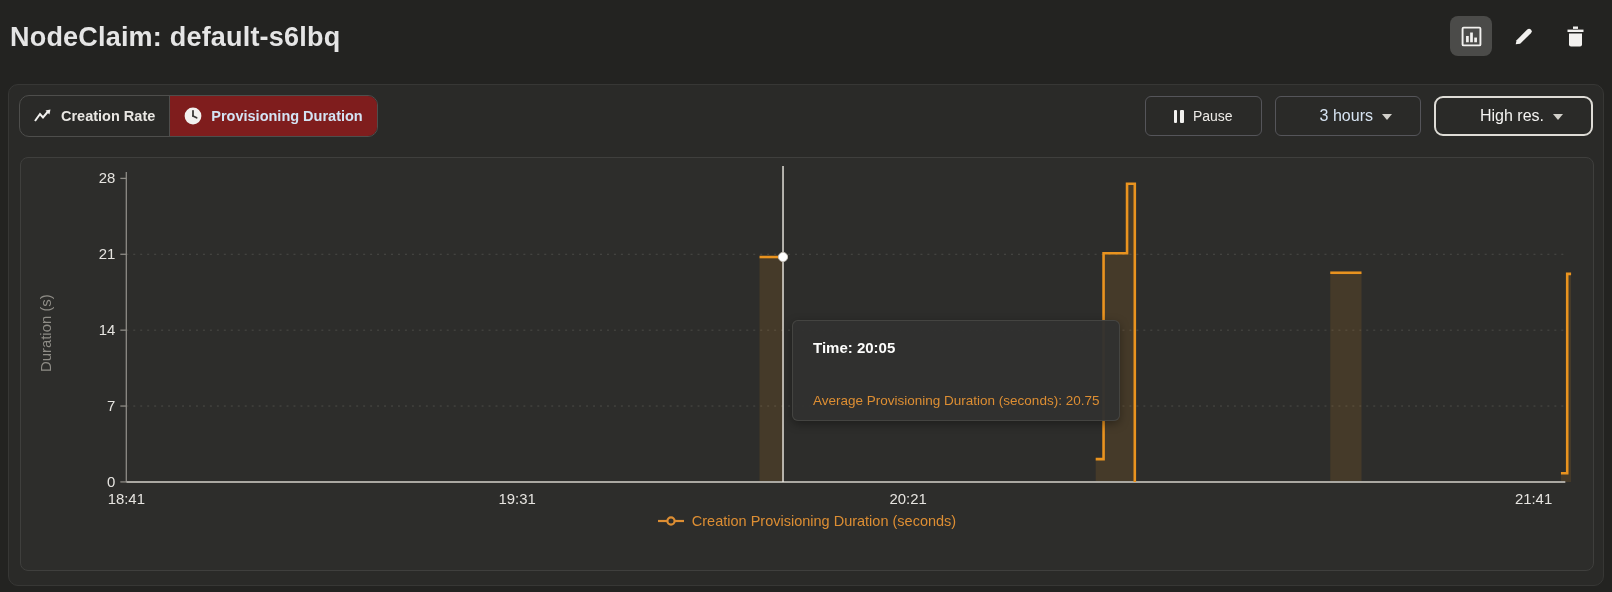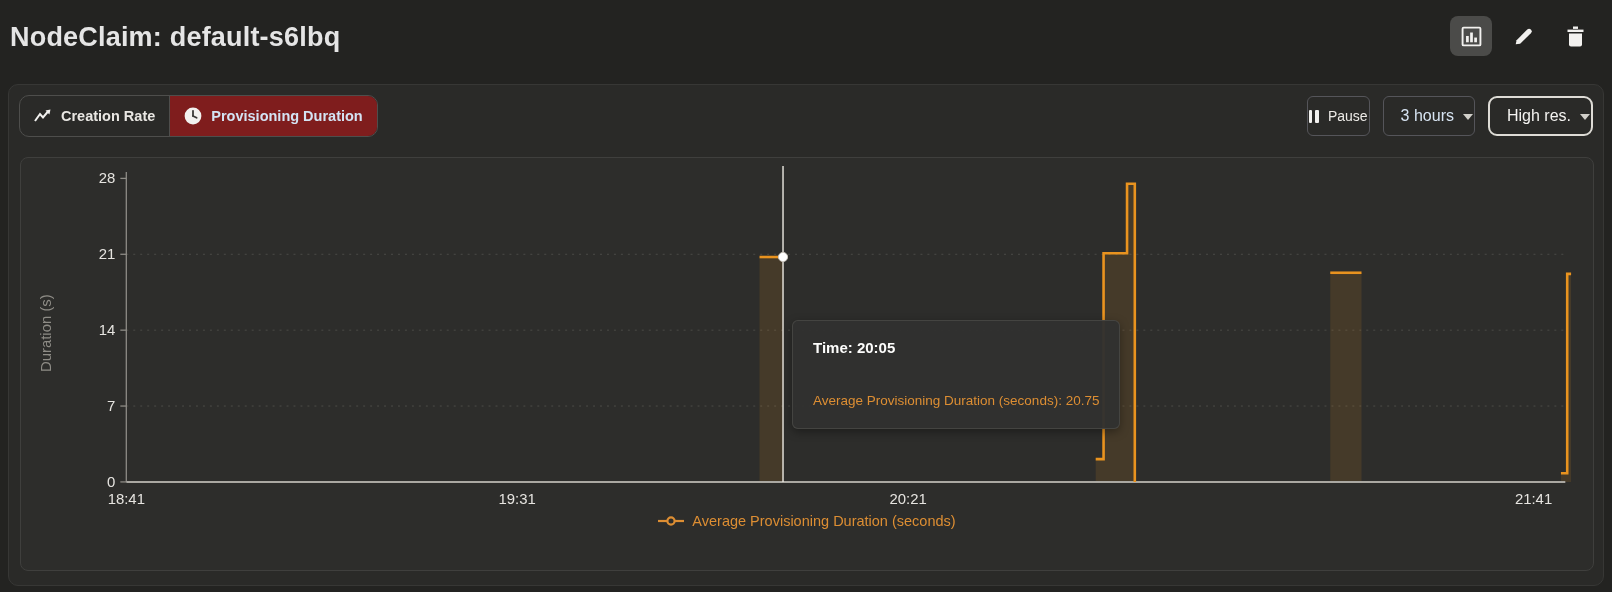--- a/index.html
+++ b/index.html
@@ -39,21 +39,21 @@
     display:inline-flex; border:1px solid #4e4e4c; border-radius:10px;
     overflow:hidden; background:#2a2a28;
   }
   .tab {
     display:flex; align-items:center; gap:9px; height:40px; padding:0 14px;
     font-size:14.5px; font-weight:600; color:#e9e7e3; cursor:pointer; white-space:nowrap;
   }
   .tab.selected { background:#7f1d1d; color:#d4e3f3; border-left:1px solid #4e4e4c; }
   .controls { display:flex; align-items:center; gap:13px; }
   .btn {
-    display:flex; align-items:center; gap:9px; height:40px; padding:0 1px;
+    display:flex; align-items:center; gap:9px; height:40px; padding:0 28px;
     background:transparent; border:1px solid #55555a; border-radius:6px;
     color:#eceae6; cursor:pointer; white-space:nowrap;
     font-family:"Liberation Sans", sans-serif;
   }
   .btn .lbl-sm { font-size:14px; }
   .btn .lbl-lg { font-size:16px; color:#d7e4f2;margin-left:16px; }
   .btn.hi { border:2px solid #dedcd6; border-radius:9px; }
   .btn.hi .lbl-lg { color:#f4f3f1; font-weight:500; }
   .pause-ico { display:inline-flex; gap:3px; }
   .pause-ico i { display:block; width:3.5px; height:13px; background:#f2f1ef; border-radius:1px; }
@@ -64,21 +64,21 @@
   
   .chart-panel {
     position:absolute; left:11px; top:72px; width:1574px; height:414px;
     background:#2d2d2b; border:1px solid #3f3f3d; border-radius:8px;
   }
   .chart-panel svg.main { position:absolute; inset:0; width:100%; height:100%;
     font-family:"Liberation Sans", sans-serif; }
   .tooltip {
     position:absolute; left:771px; top:162px; min-width:312px;
     background:rgba(49,49,47,0.97); border:1px solid rgba(85,85,82,0.55);
-    border-radius:6px; padding:18px 20px 20px 20px;
+    border-radius:6px; padding:18px 20px 12px 20px;
     box-shadow:0 3px 10px rgba(0,0,0,.35); white-space:nowrap;
   }
   .tt-time { font-size:15px; font-weight:600; color:#fdfdfc; }
   .tt-val  { font-size:13.5px; font-weight:500; color:#dd8e33; margin-top:37px; }
   .legend {
     position:absolute; left:0; right:0; top:355px;
     display:flex; align-items:center; justify-content:center; gap:8px;
     color:#dd8e33; font-size:14.5px; font-weight:500;
   }
 </style>
@@ -184,16 +184,16 @@
       </svg>
     <div class="tooltip">
       <div class="tt-time">Time: 20:05</div>
       <div class="tt-val">Average Provisioning Duration (seconds): 20.75</div>
     </div>
     <div class="legend">
       <svg width="26" height="12" viewBox="0 0 26 12">
         <line x1="0" y1="6" x2="26" y2="6" stroke="#dd8e33" stroke-width="2.2"></line>
         <circle cx="13" cy="6" r="3.6" fill="#2d2d2b" stroke="#dd8e33" stroke-width="2.2"></circle>
       </svg>
-      <span>Average Provisioning Duration (seconds)</span>
+      <span>Creation Provisioning Duration (seconds)</span>
     </div>
   </div>
 </div>
 
 </body></html>

